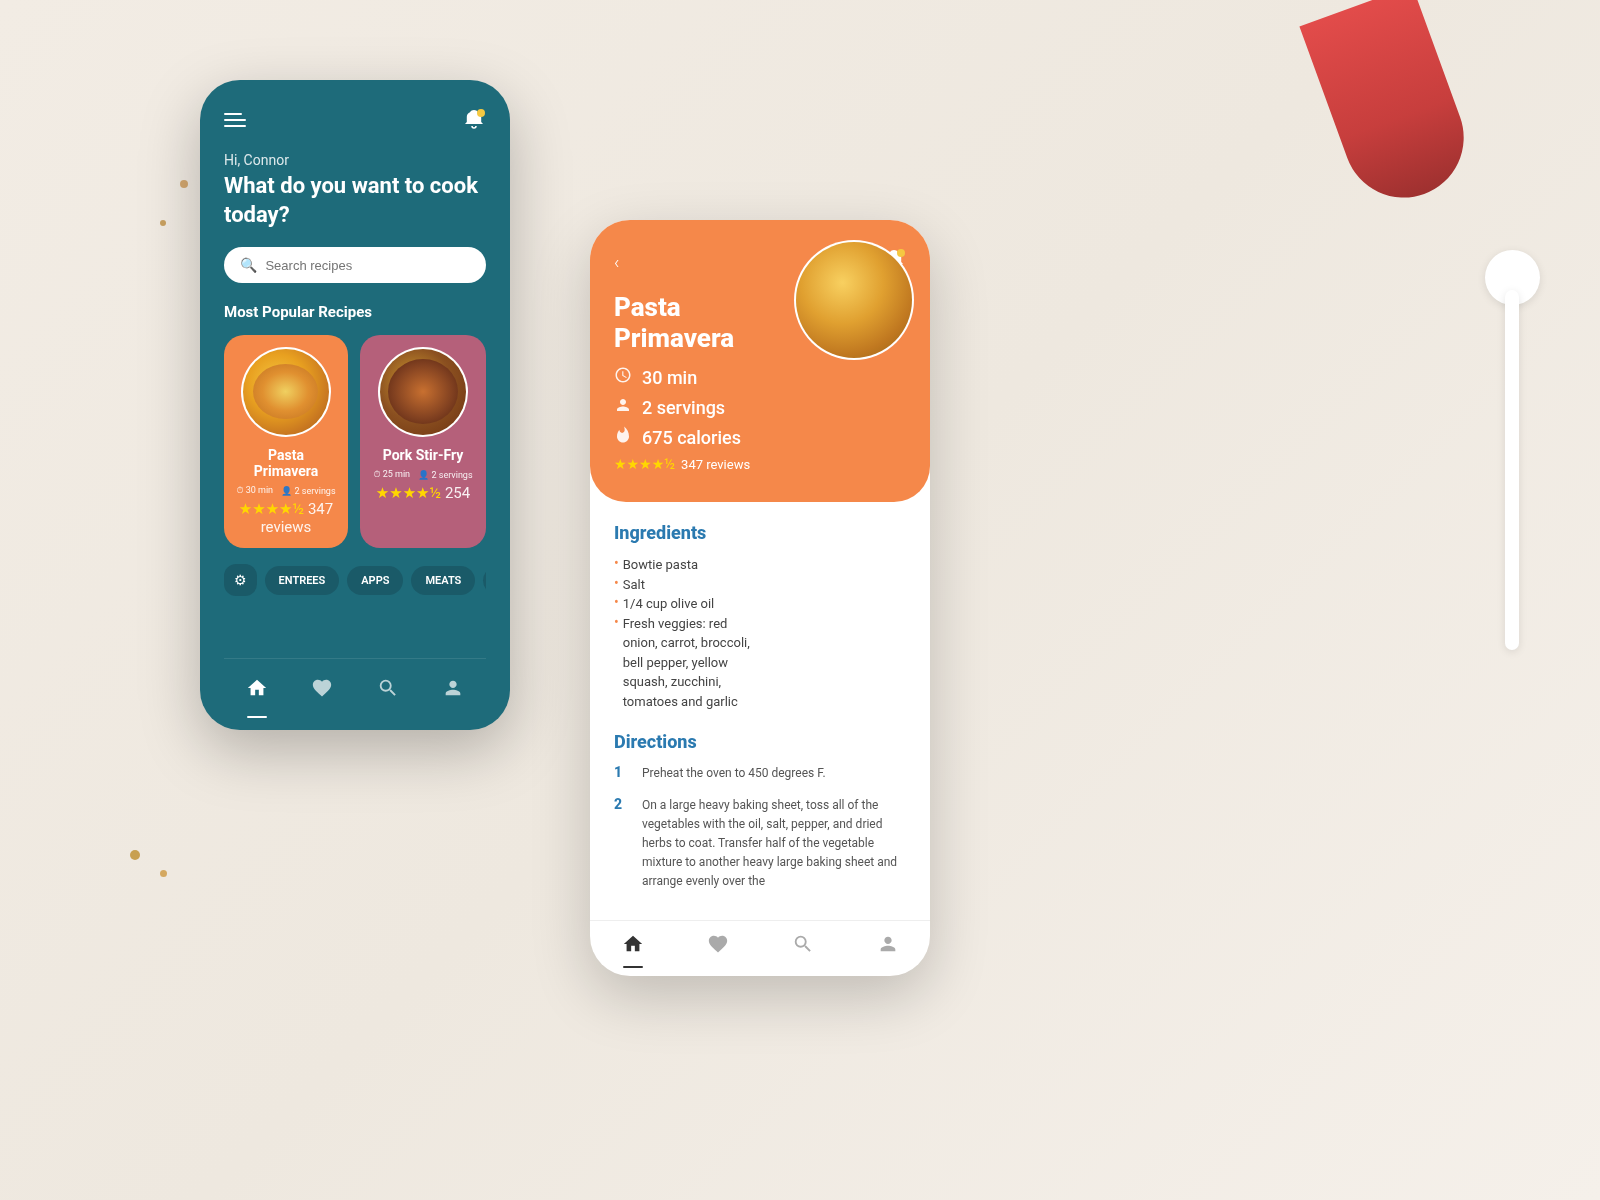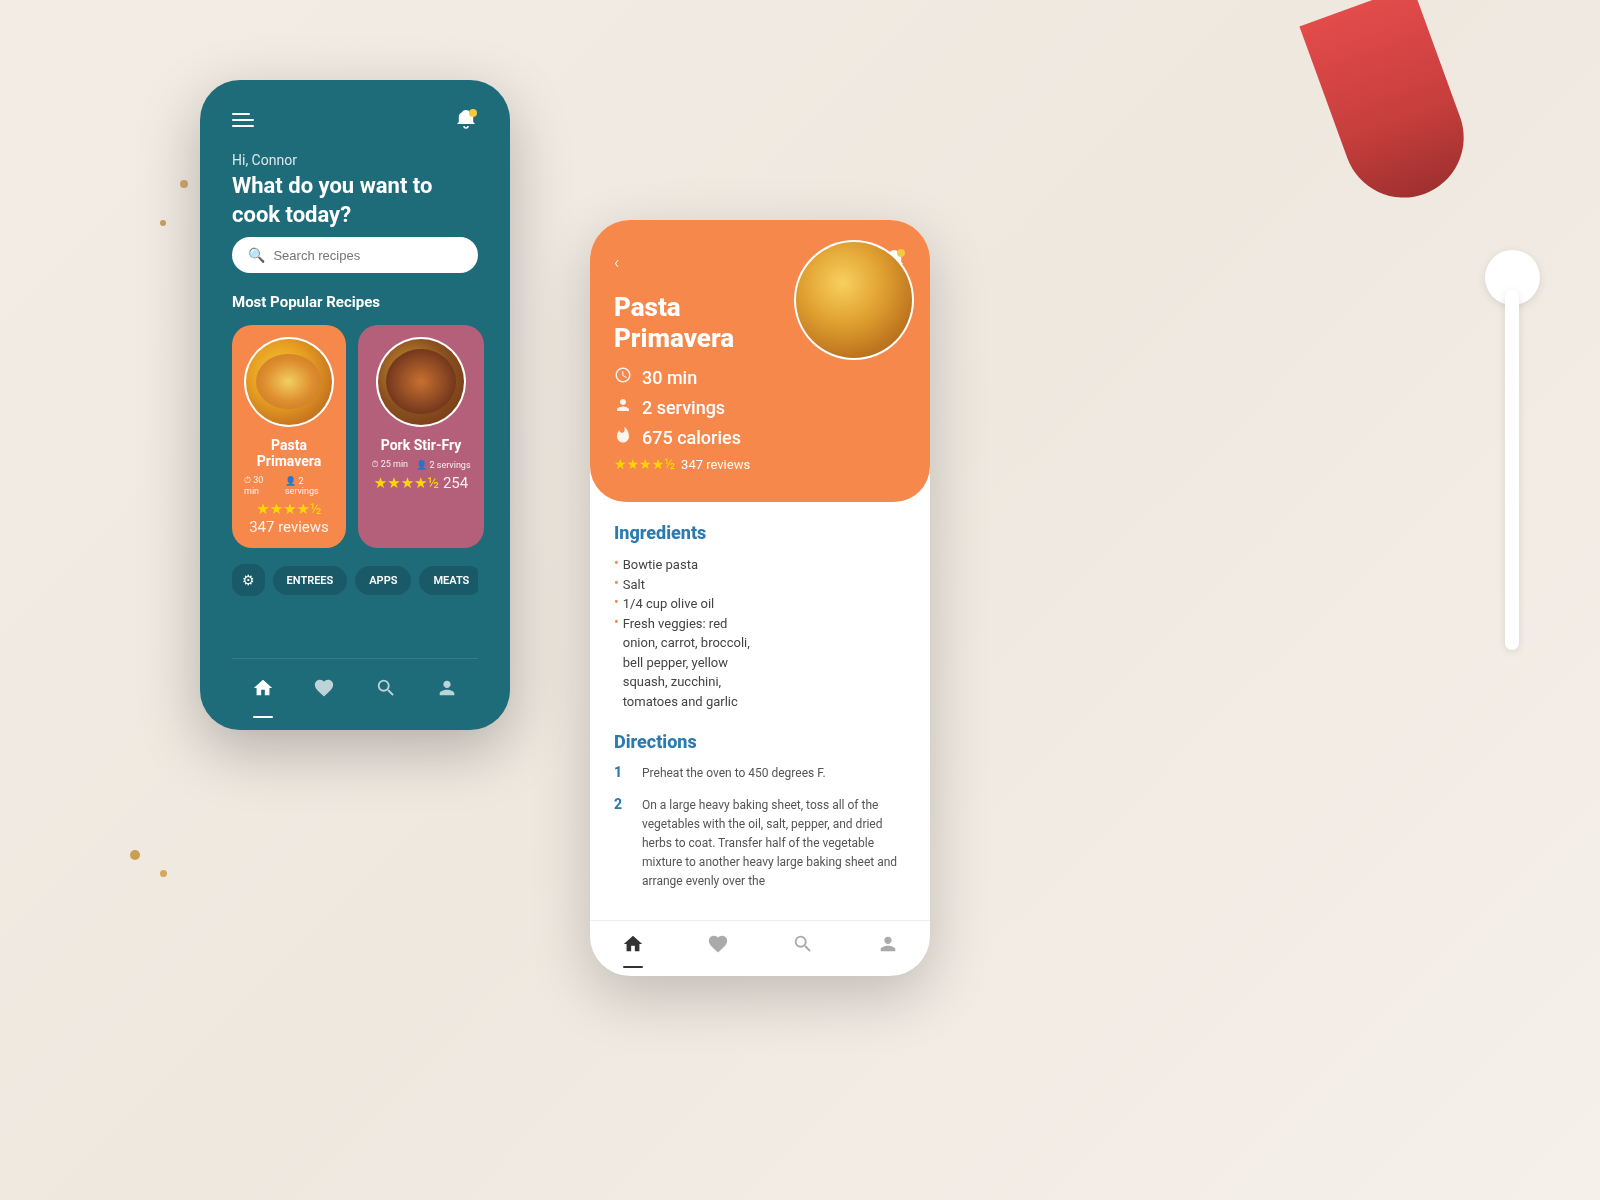--- a/index.html
+++ b/index.html
@@ -32,21 +32,21 @@
       align-items: flex-start;
       z-index: 1;
     }
 
     
     .phone-home {
       width: 310px;
       height: 650px;
       background: #1e6b7a;
       border-radius: 40px;
-      padding: 28px 32px 20px;
+      padding: 28px 24px 20px;
       position: relative;
       box-shadow: 0 20px 60px rgba(0,0,0,0.25);
       display: flex;
       flex-direction: column;
     }
 
     .phone-header {
       display: flex;
       justify-content: space-between;
       align-items: center;
@@ -79,21 +79,21 @@
       font-size: 14px;
       font-weight: 400;
       margin-bottom: 4px;
     }
 
     .main-question {
       color: white;
       font-size: 22px;
       font-weight: 700;
       line-height: 1.3;
-      margin-bottom: 8px;
+      margin-bottom: 18px;
     }
 
     .search-bar {
       background: white;
       border-radius: 24px;
       padding: 10px 16px;
       display: flex;
       align-items: center;
       gap: 8px;
       margin-bottom: 20px;

